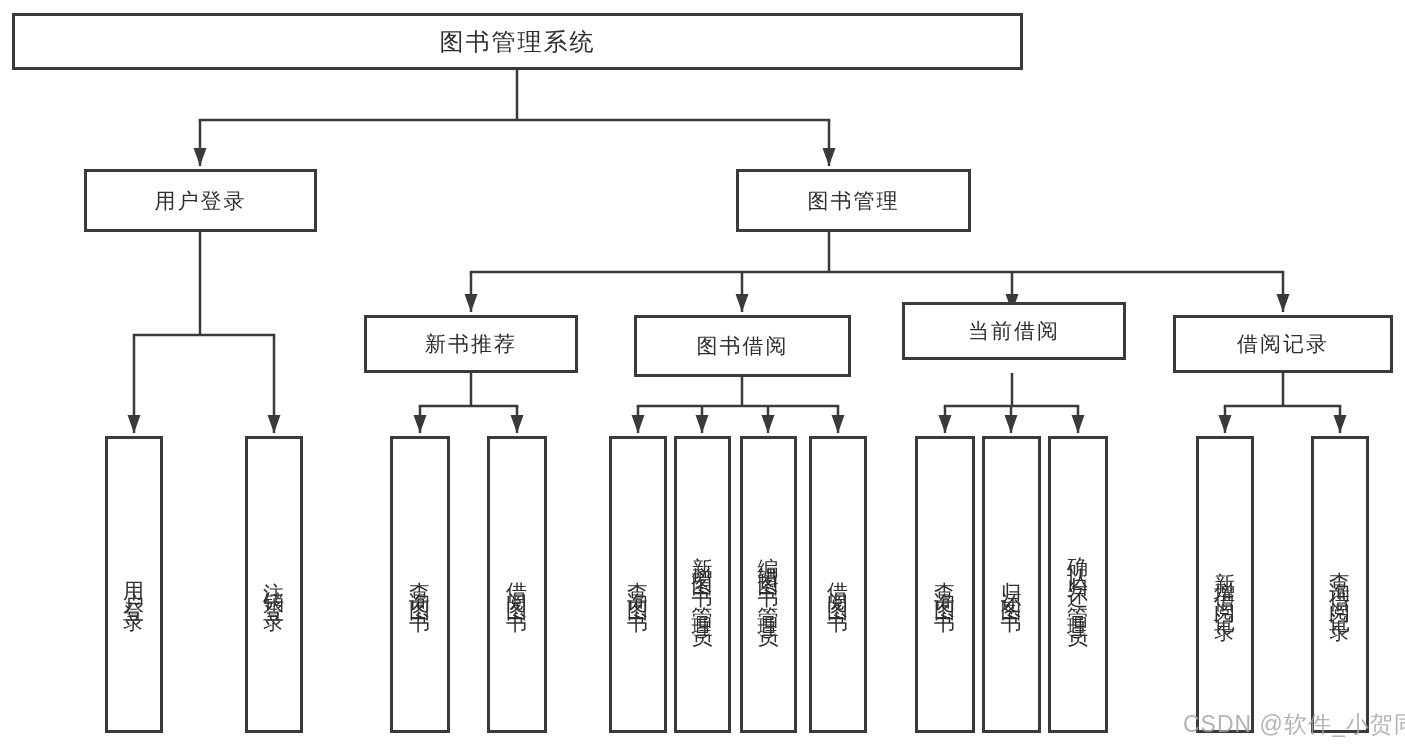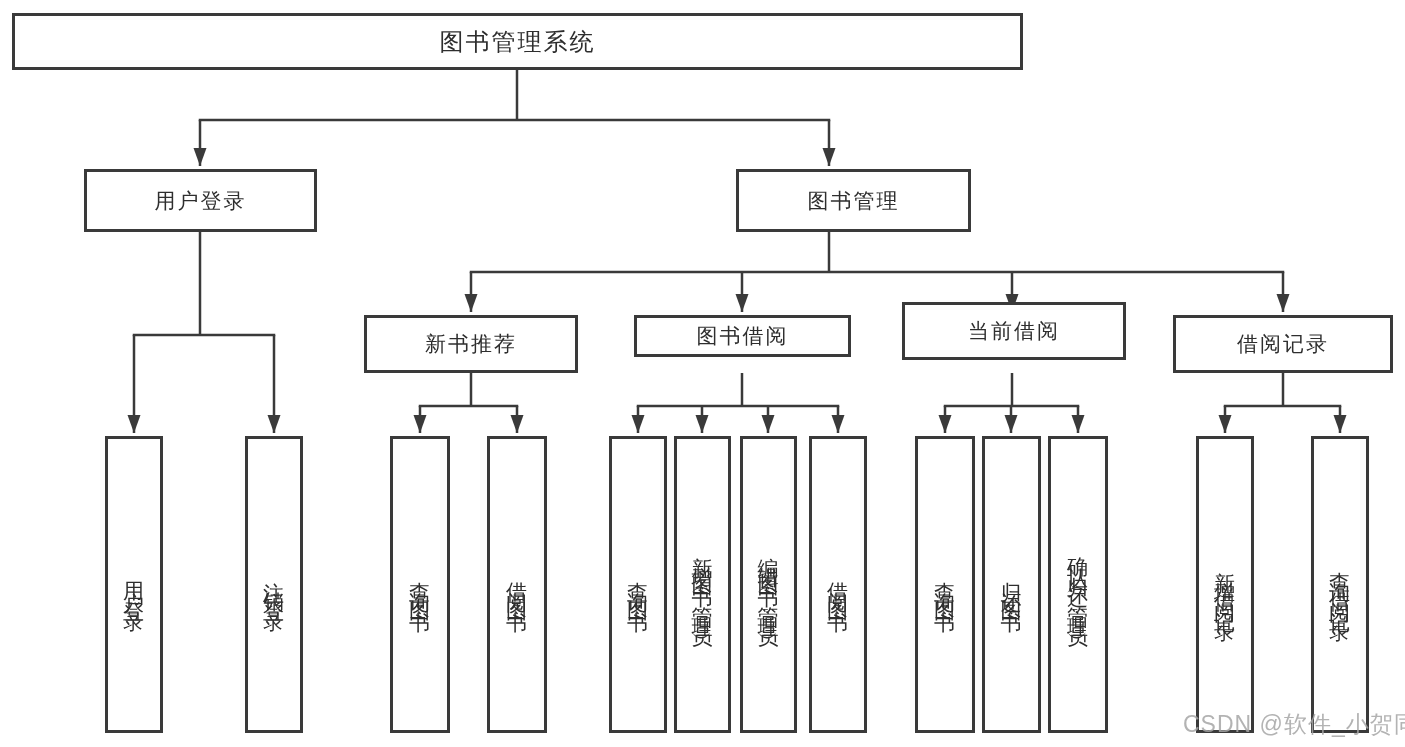--- a/index.html
+++ b/index.html
@@ -96,21 +96,21 @@
     <line x1="1225" y1="406" x2="1225" y2="433" marker-end="url(#arrow)"></line>
     <line x1="1340" y1="406" x2="1340" y2="433" marker-end="url(#arrow)"></line>
   </svg>
 
   <div class="box root" style="left:12px;top:13px;width:1011px;height:57px;">图书管理系统</div>
 
   <div class="box" style="left:84px;top:169px;width:233px;height:63px;">用户登录</div>
   <div class="box" style="left:712px;top:169px;width:235px;height:63px;margin-left:24px;">图书管理</div>
 
   <div class="box" style="left:364px;top:315px;width:214px;height:58px;">新书推荐</div>
-  <div class="box" style="left:634px;top:315px;width:217px;height:42px;">图书借阅</div>
+  <div class="box" style="left:634px;top:315px;width:217px;height:62px;">图书借阅</div>
   <div class="box" style="left:902px;top:302px;width:224px;height:58px;">当前借阅</div>
   <div class="box" style="left:1173px;top:315px;width:220px;height:58px;">借阅记录</div>
 
   <div class="box leaf" style="left:105px;top:436px;width:58px;height:297px;">
     <span class="vtext">用户登录</span>
   </div>
   <div class="box leaf" style="left:245px;top:436px;width:58px;height:297px;">
     <span class="vtext">注销登录</span>
   </div>
 

